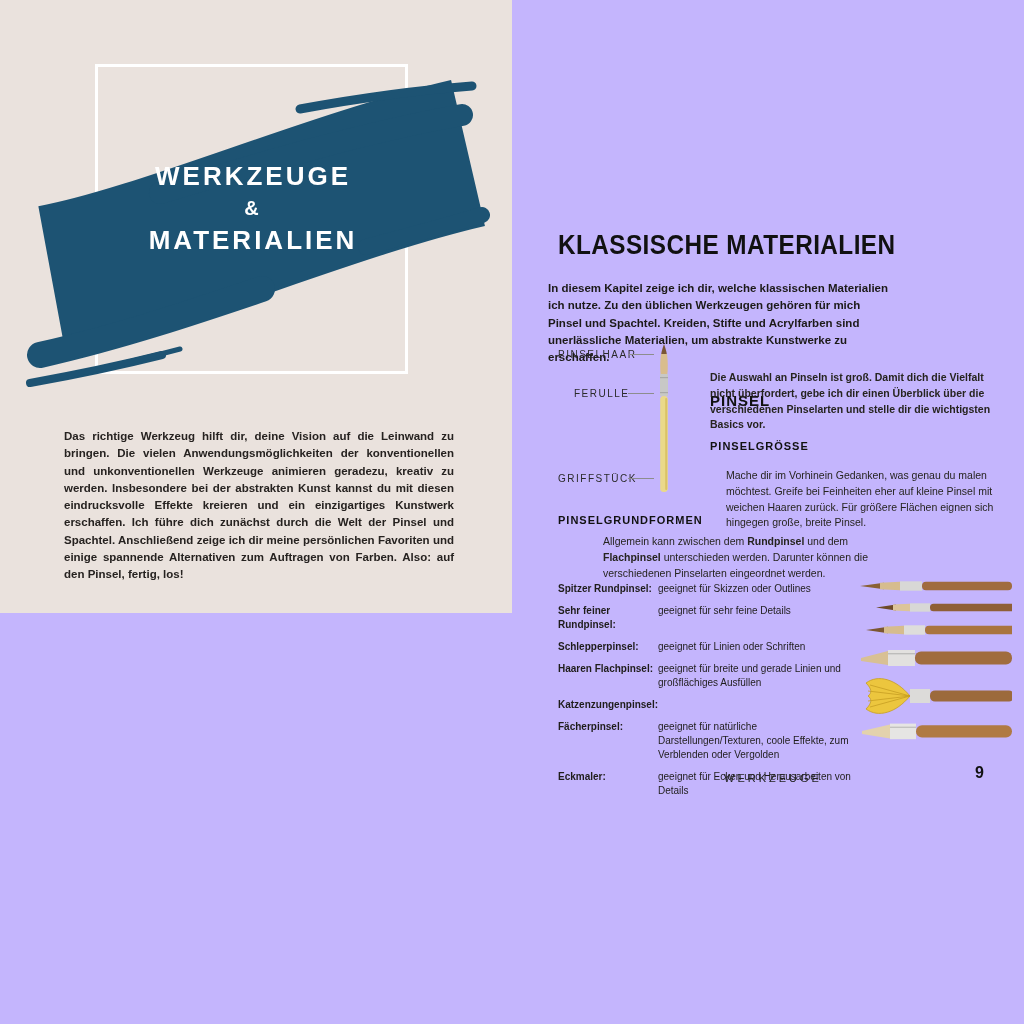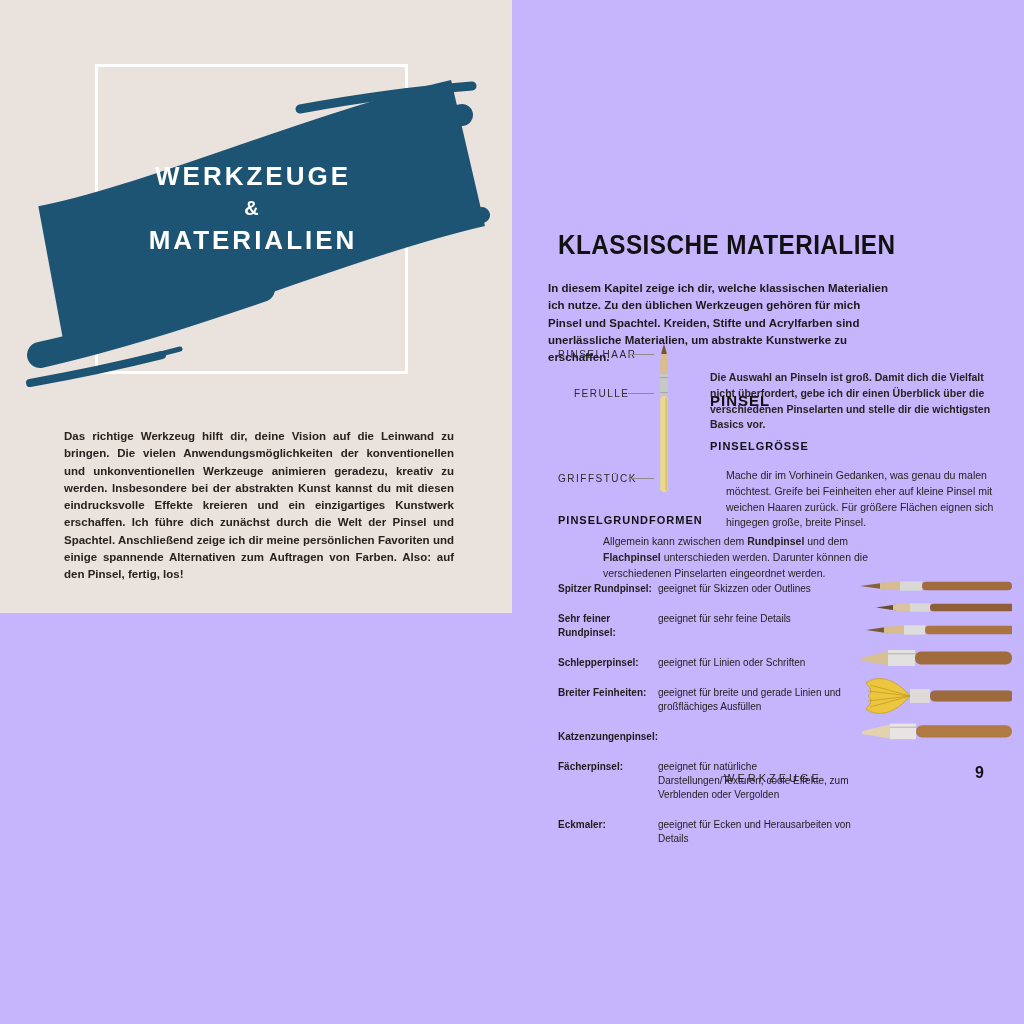--- a/index.html
+++ b/index.html
@@ -49,21 +49,21 @@
     position:absolute; font-size:15px; font-weight:bold; letter-spacing:1px; color:#111;margin-top:46px;
   }
   .sub-title {
     position:absolute; font-size:11px; font-weight:bold; letter-spacing:1px; color:#111;
   }
   .body-text {
     position:absolute; font-size:10.5px; line-height:1.5; color:#26241f;
   }
   .types {
     position:absolute; left:558px; top:582px; width:314px;
-    display:flex; flex-direction:column; gap:16px;
+    display:flex; flex-direction:column; gap:8px;
   }
   .type-row { display:flex; }
   .type-name {
     width:100px; flex:0 0 100px; font-size:10px; font-weight:bold; line-height:1.4;
   }
   .type-desc { font-size:10px; line-height:1.4; width:204px; }
   .brushes { position:absolute; left:860px; top:575px; width:152px; height:185px; }
   .footer-section {
     position:absolute; left:558px; top:772px; width:430px; text-align:center;
     font-size:11px; letter-spacing:3px; color:#222;
@@ -138,21 +138,21 @@
     </div>
     <div class="type-row">
       <div class="type-name">Sehr feiner Rundpinsel:</div>
       <div class="type-desc">geeignet für sehr feine Details</div>
     </div>
     <div class="type-row">
       <div class="type-name">Schlepperpinsel:</div>
       <div class="type-desc">geeignet für Linien oder Schriften</div>
     </div>
     <div class="type-row">
-      <div class="type-name">Breiter Feinheiten:</div>
+      <div class="type-name">Haaren Flachpinsel:</div>
       <div class="type-desc">geeignet für breite und gerade Linien und großflächiges Ausfüllen</div>
     </div>
     <div class="type-row">
       <div class="type-name">Katzenzungenpinsel:</div>
     </div>
     <div class="type-row">
       <div class="type-name">Fächerpinsel:</div>
       <div class="type-desc">geeignet für natürliche Darstellungen/Texturen, coole Effekte, zum Verblenden oder Vergolden</div>
     </div>
     <div class="type-row">

